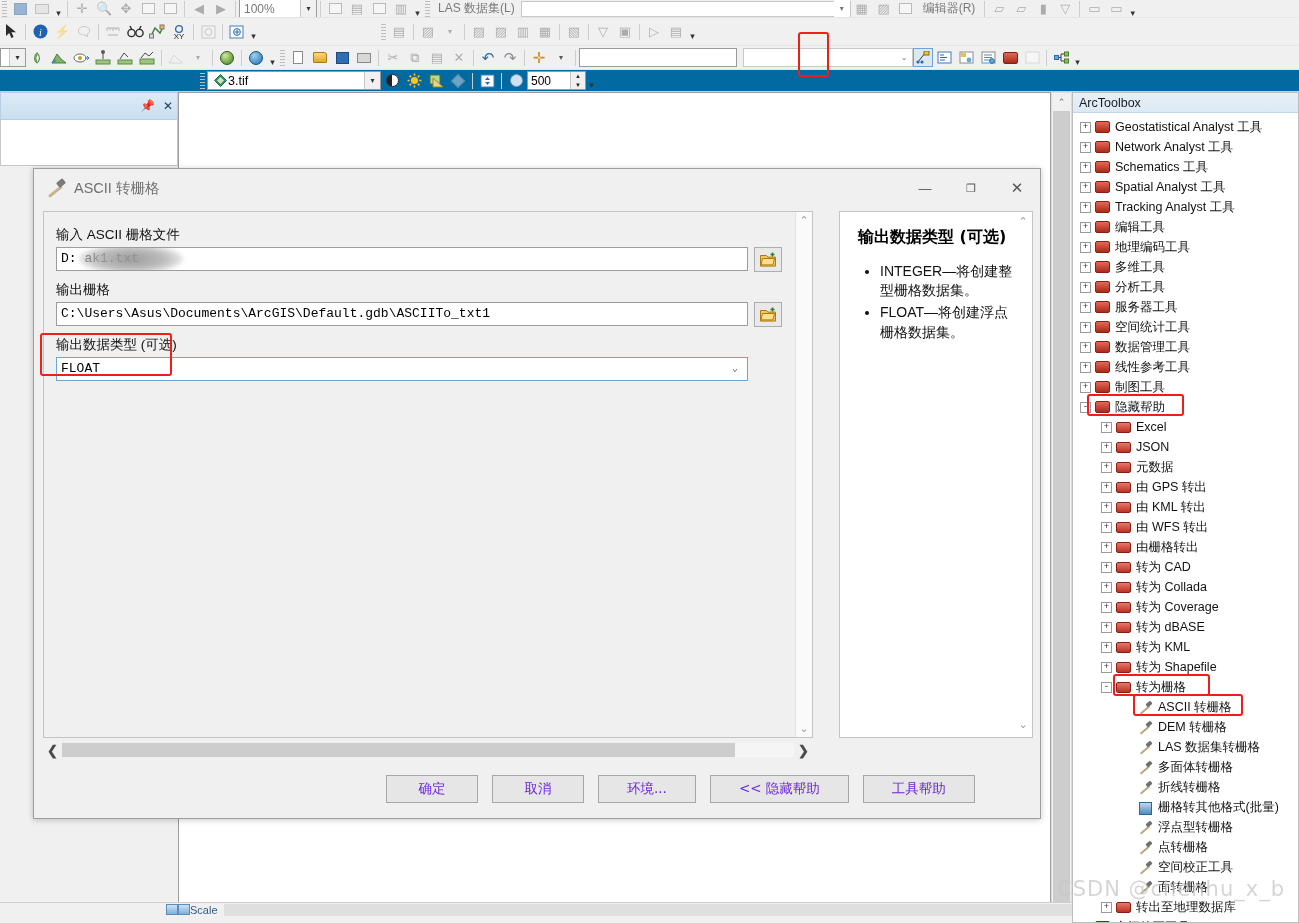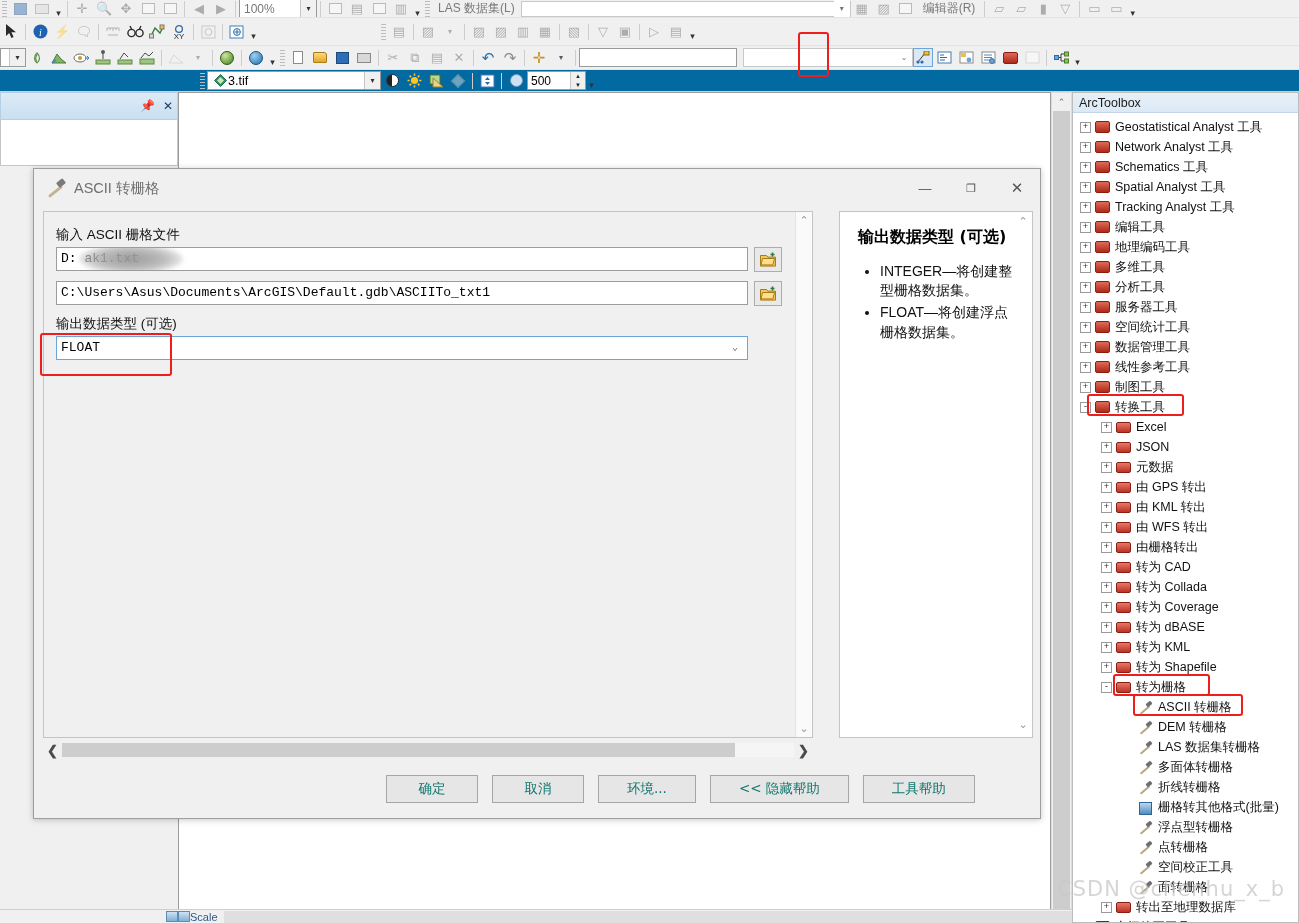--- a/index.html
+++ b/index.html
@@ -92,21 +92,21 @@
               background:#ffffff; border:1px solid #9c9c9c; }
   #map-vscroll { position:absolute; left:1051px; top:92px; width:21px; height:820px;
                  background:#f0f0f0; border:1px solid #dcdcdc; }
   #map-vscroll .thumb { position:absolute; left:1px; top:18px; right:1px; bottom:1px;
                         background:#cdcdcd; }
   #map-vscroll .up { position:absolute; top:0; left:0; right:0; height:17px;
                      display:flex; align-items:center; justify-content:center;
                      font-size:9px; color:#6a6a6a; }
 
   
-  #status-bar { position:absolute; left:0; bottom:0; width:1299px; height:14px;
+  #status-bar { position:absolute; left:0; bottom:7px; width:1299px; height:14px;
                 background:#f0f0f0; border-top:1px solid #cfcfcf;
                 display:flex; align-items:center; padding-left:166px; }
   #status-bar .sico { width:12px;height:11px;background:linear-gradient(#cfe2f3,#7fb0da);
                       border:1px solid #5d8db7; }
   #status-bar .stxt { font-size:11px; color:#2f5b8a; }
   #status-bar .sfill{ flex:1; height:12px; background:#dfdfdf; margin-left:6px;
                       margin-right:4px; }
 
   
   #atb { position:absolute; right:0; top:92px; width:227px; height:831px;
@@ -209,21 +209,21 @@
   #help-vs { position:absolute; right:1px; top:1px; width:16px; bottom:1px;
              background:#fff; }
   #help-vs .a { position:absolute; left:0; right:0; height:16px; text-align:center;
                 color:#9a9a9a; font-size:11px; }
   #help-vs .a.t{top:2px;} #help-vs .a.b{bottom:2px;}
 
   
   #dlg-btns { position:absolute; left:0; top:600px; width:1008px; height:40px;
               display:flex; align-items:center; gap:14px; padding-left:352px; }
   .dbtn { height:28px; min-width:92px; padding:0 28px; background:#e6e6e6;
-          border:1px solid #a6a6a6; font-size:13.5px; color:#0f766e;
+          border:1px solid #a6a6a6; font-size:13.5px; color:#6d28d9;
           display:flex; align-items:center; justify-content:center;
           font-family:"DejaVu Sans",sans-serif; }
   .dbtn.wide { min-width:112px; }
 
   
   #wm { position:absolute; right:14px; bottom:22px; font-size:21px; color:#c8c8c8;
         opacity:.75; letter-spacing:1px; font-family:"DejaVu Sans",sans-serif;
         pointer-events:none; white-space:nowrap; }
 </style>
 </head>
@@ -687,21 +687,21 @@
           <span class="ti">
             <span class="g-tbx"></span>
           </span>
           <span>制图工具</span>
         </div>
         <div class="tn d1">
           <span class="exp">-</span>
           <span class="ti">
             <span class="g-tbx"></span>
           </span>
-          <span>转换工具</span>
+          <span>隐藏帮助</span>
         </div>
         <div class="tn d2">
           <span class="exp">+</span>
           <span class="ti">
             <span class="g-tst"></span>
           </span>
           <span>Excel</span>
         </div>
         <div class="tn d2">
           <span class="exp">+</span>
@@ -904,20 +904,21 @@
           </div>
           <div class="fbtn">
             <svg width="17" height="15" viewBox="0 0 17 15">
               <path d="M0.5 3.5 h6 l1.4 1.6 h7.6 v9 H0.5 Z" fill="#f5c75a" stroke="#a97c13"></path>
               <path d="M2.5 6.5 h12 l-1.6 6.4 H1 Z" fill="#ffdf8e" stroke="#a97c13"></path>
               <path d="M12.5 0.5 v4 M10.5 2.5 h4" stroke="#2f7d2f" stroke-width="1.6"></path>
             </svg>
           </div>
         </div>
 
+        <div class="fl">输出栅格</div>
         <div class="fi-wrap">
           <div class="fi">
             <span>C:\Users\Asus\Documents\ArcGIS\Default.gdb\ASCIITo_txt1</span>
           </div>
           <div class="fbtn">
             <svg width="17" height="15" viewBox="0 0 17 15">
               <path d="M0.5 3.5 h6 l1.4 1.6 h7.6 v9 H0.5 Z" fill="#f5c75a" stroke="#a97c13"></path>
               <path d="M2.5 6.5 h12 l-1.6 6.4 H1 Z" fill="#ffdf8e" stroke="#a97c13"></path>
               <path d="M12.5 0.5 v4 M10.5 2.5 h4" stroke="#2f7d2f" stroke-width="1.6"></path>
             </svg>

